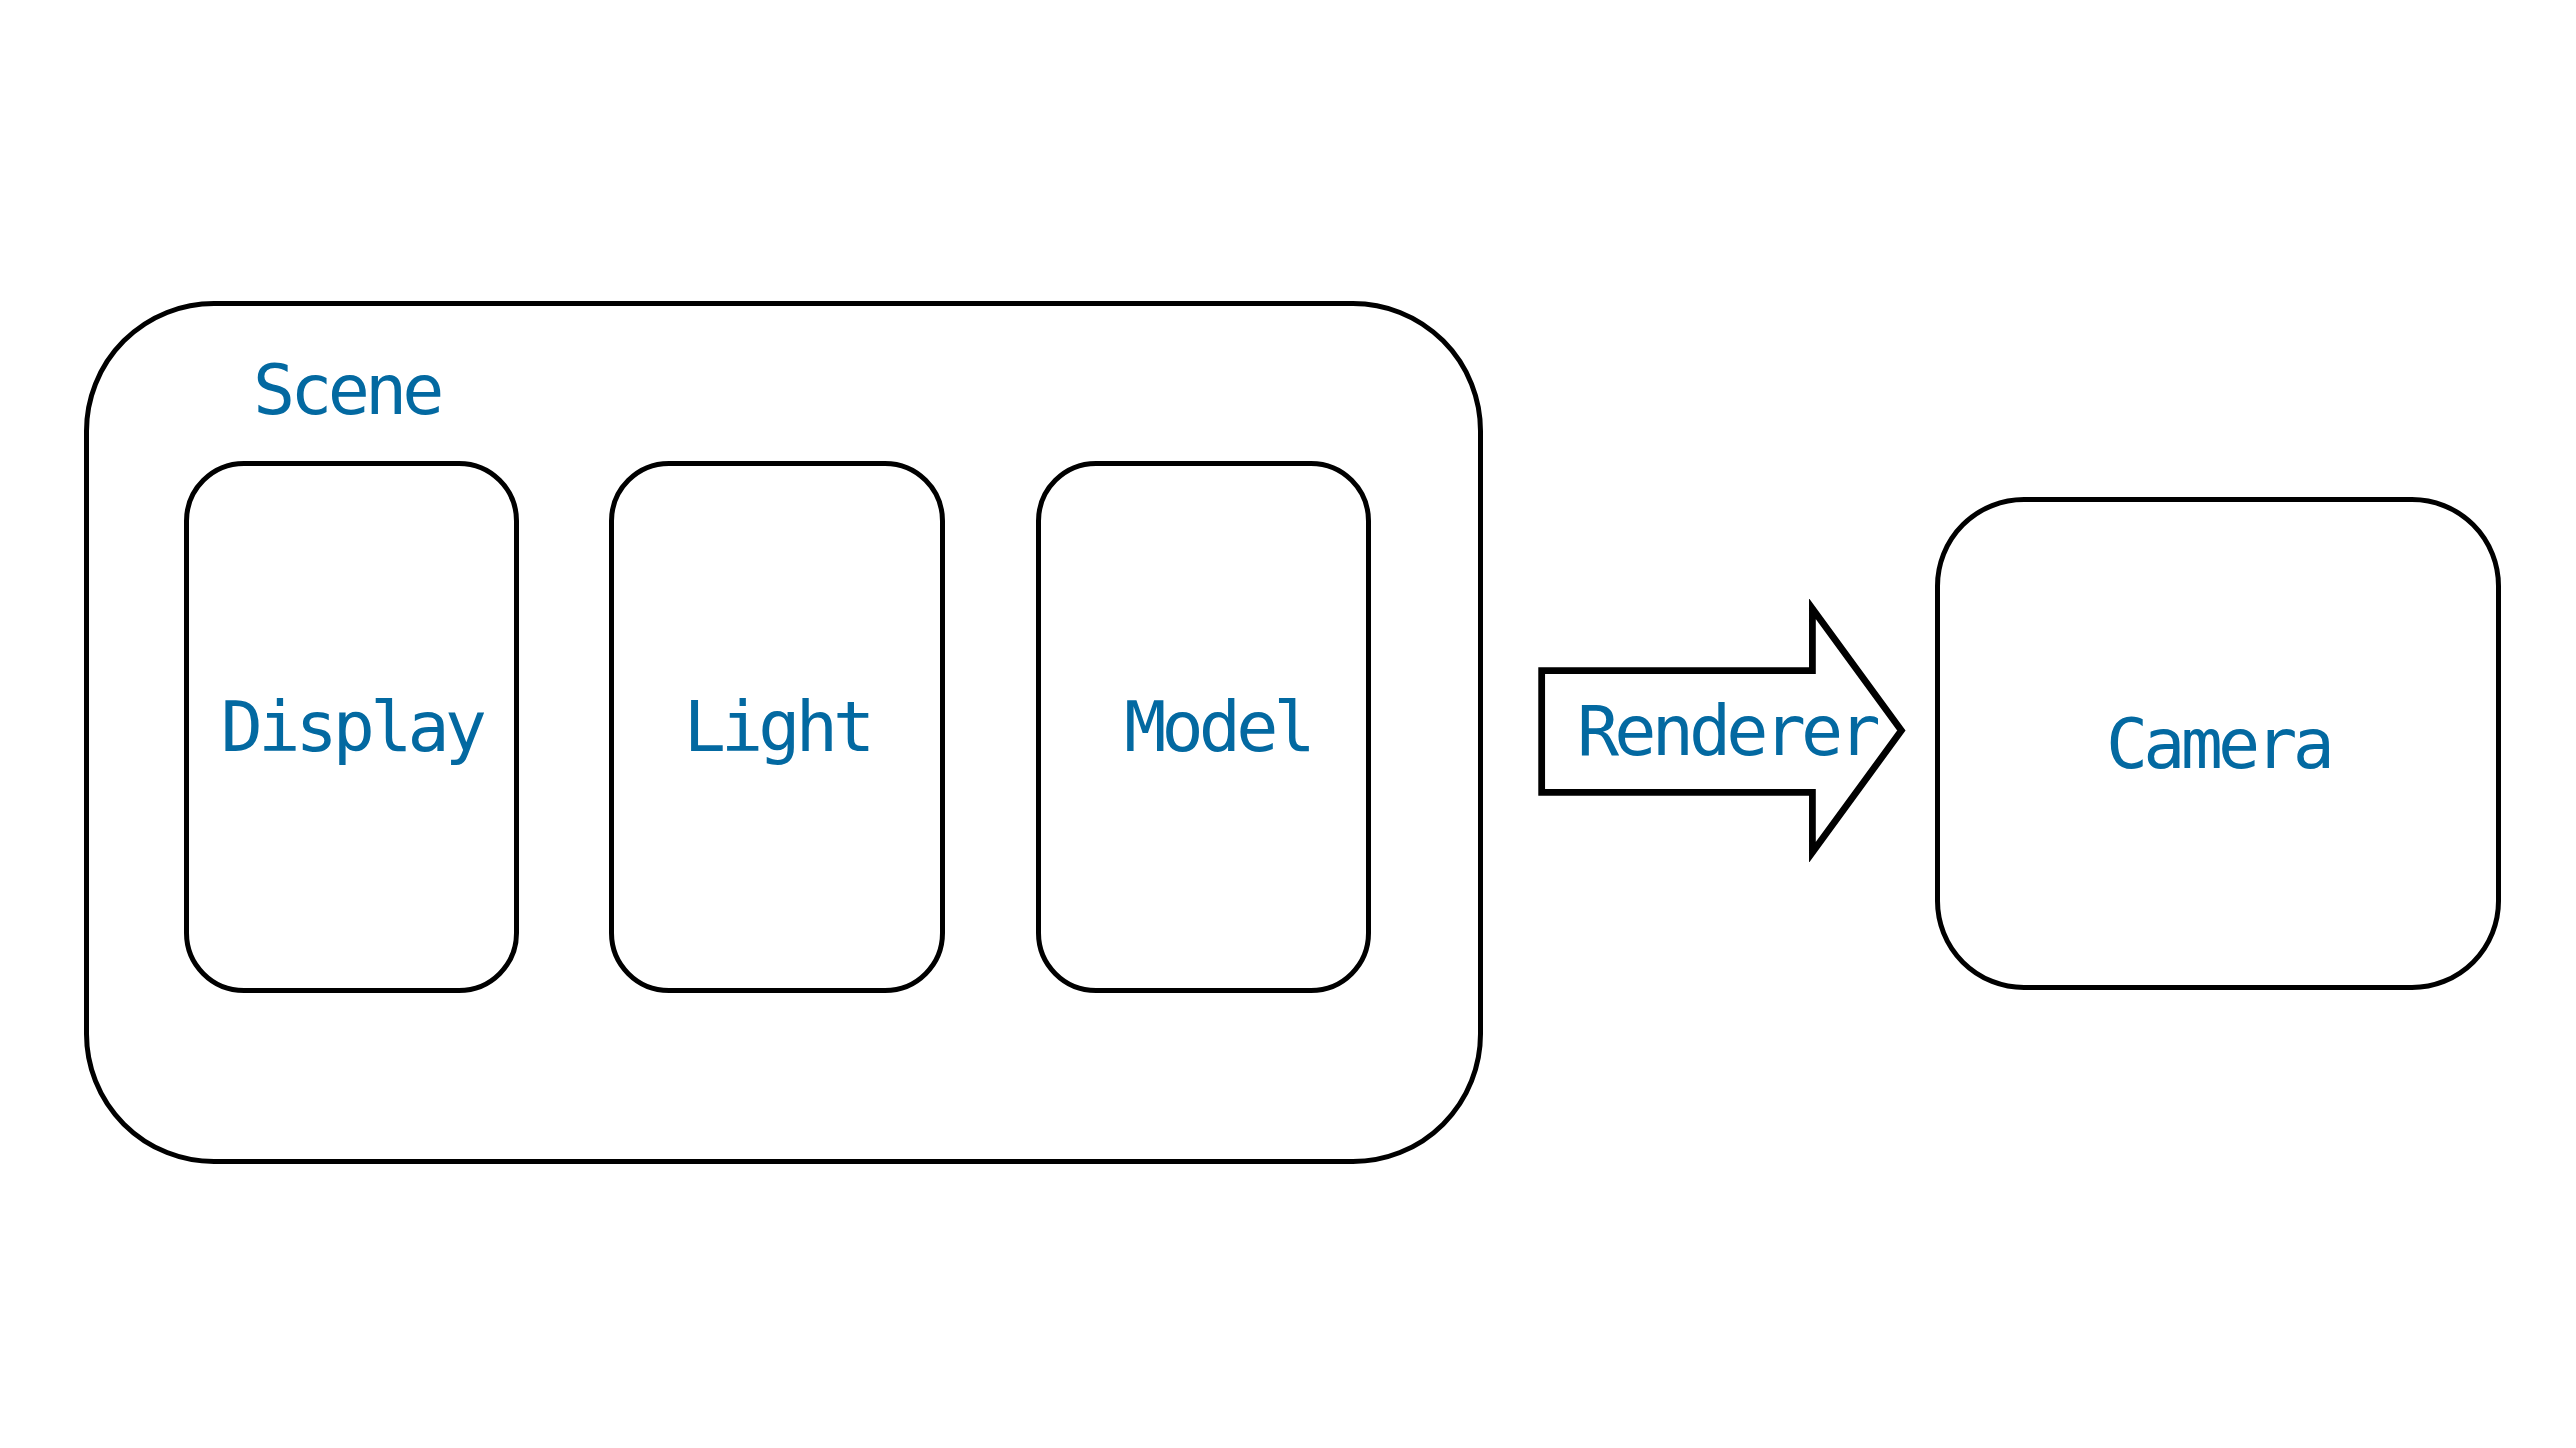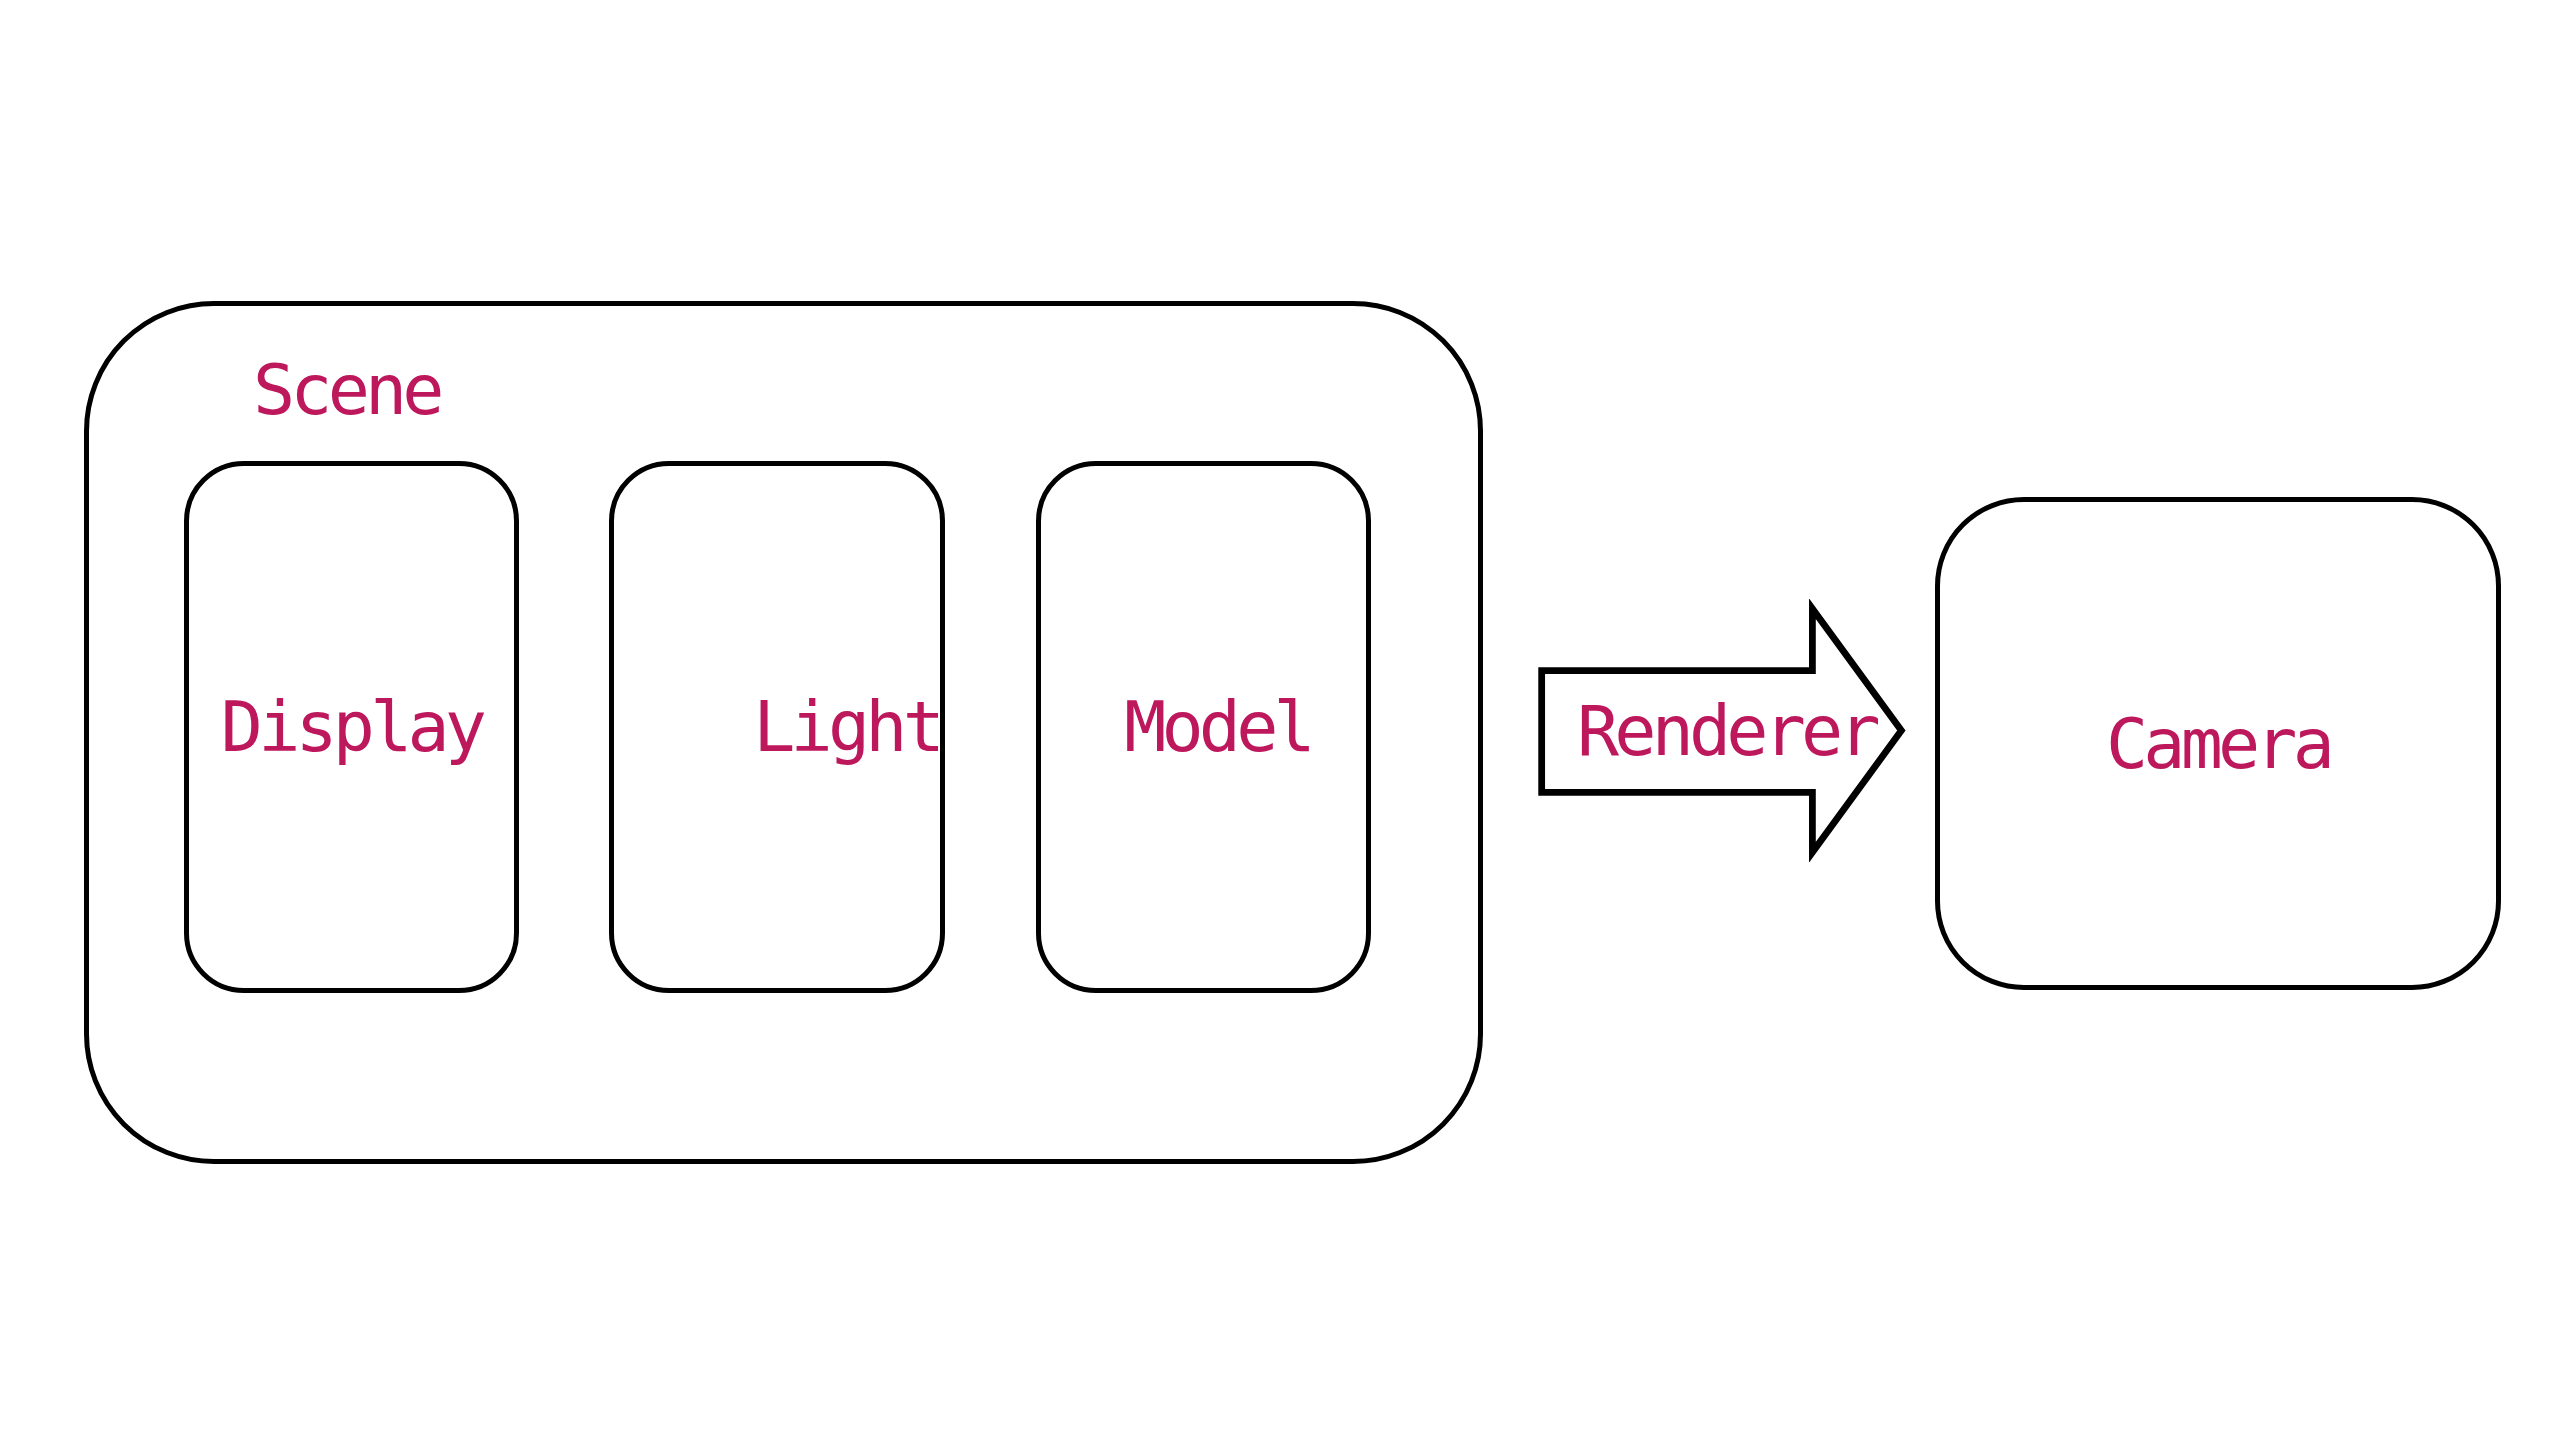--- a/index.html
+++ b/index.html
@@ -23,21 +23,21 @@
     box-sizing: border-box;
     display: flex;
     align-items: center;
     justify-content: center;
   }
   .diagram-label {
     font-size: 70px;
     line-height: 1;
     letter-spacing: -4.8px;
     white-space: nowrap;
-    color: #be185d;
+    color: #0369a1;
   }
   #scene-box {
     left: 84px;
     top: 301px;
     width: 1399px;
     height: 863px;
     border-radius: 130px;
   }
   #scene-label {
     position: absolute;
@@ -50,21 +50,20 @@
     width: 335px;
     height: 532px;
     border-radius: 60px;
   }
   #light-box {
     left: 609px;
     top: 461px;
     width: 336px;
     height: 532px;
     border-radius: 60px;
-    justify-content: flex-end;
   }
   #model-box {
     left: 1036px;
     top: 461px;
     width: 335px;
     height: 532px;
     border-radius: 60px;
     padding-left: 28px;
   }
   #display-box {

